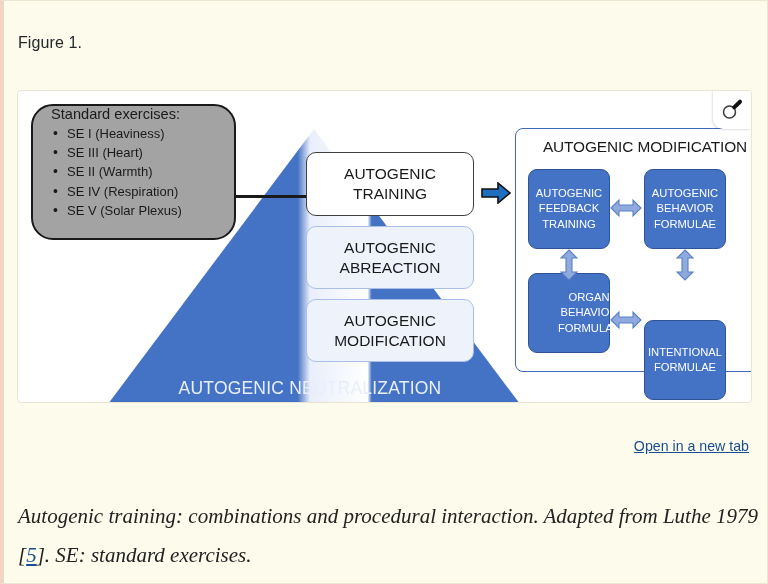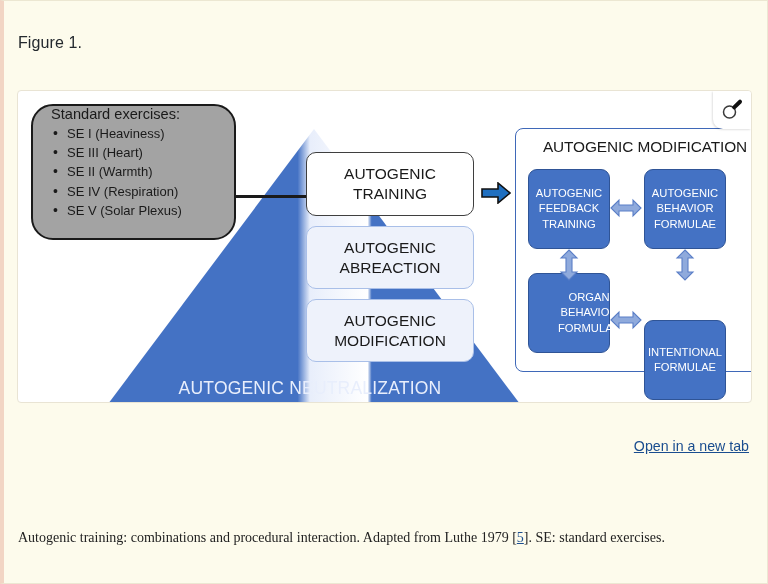--- a/index.html
+++ b/index.html
@@ -240,26 +240,27 @@
     font-size: 14.2px;
     color: #1a4d8f;
     text-decoration: underline;
     cursor: pointer;
   }
 
   
   .caption {
     position: absolute;
     left: 14px;
-    top: 524px;
+    top: 496px;
     width: 740px;
     font-family: "Liberation Serif", serif;
-    font-size: 14px;
+    font-size: 21px;
     line-height: 1.85;
     color: #222222;
+    font-style: italic;
   }
   .caption .cite {
     color: #1a4d8f;
     text-decoration: underline;
     cursor: pointer;
   }
 </style>
 </head>
 <body>
 

